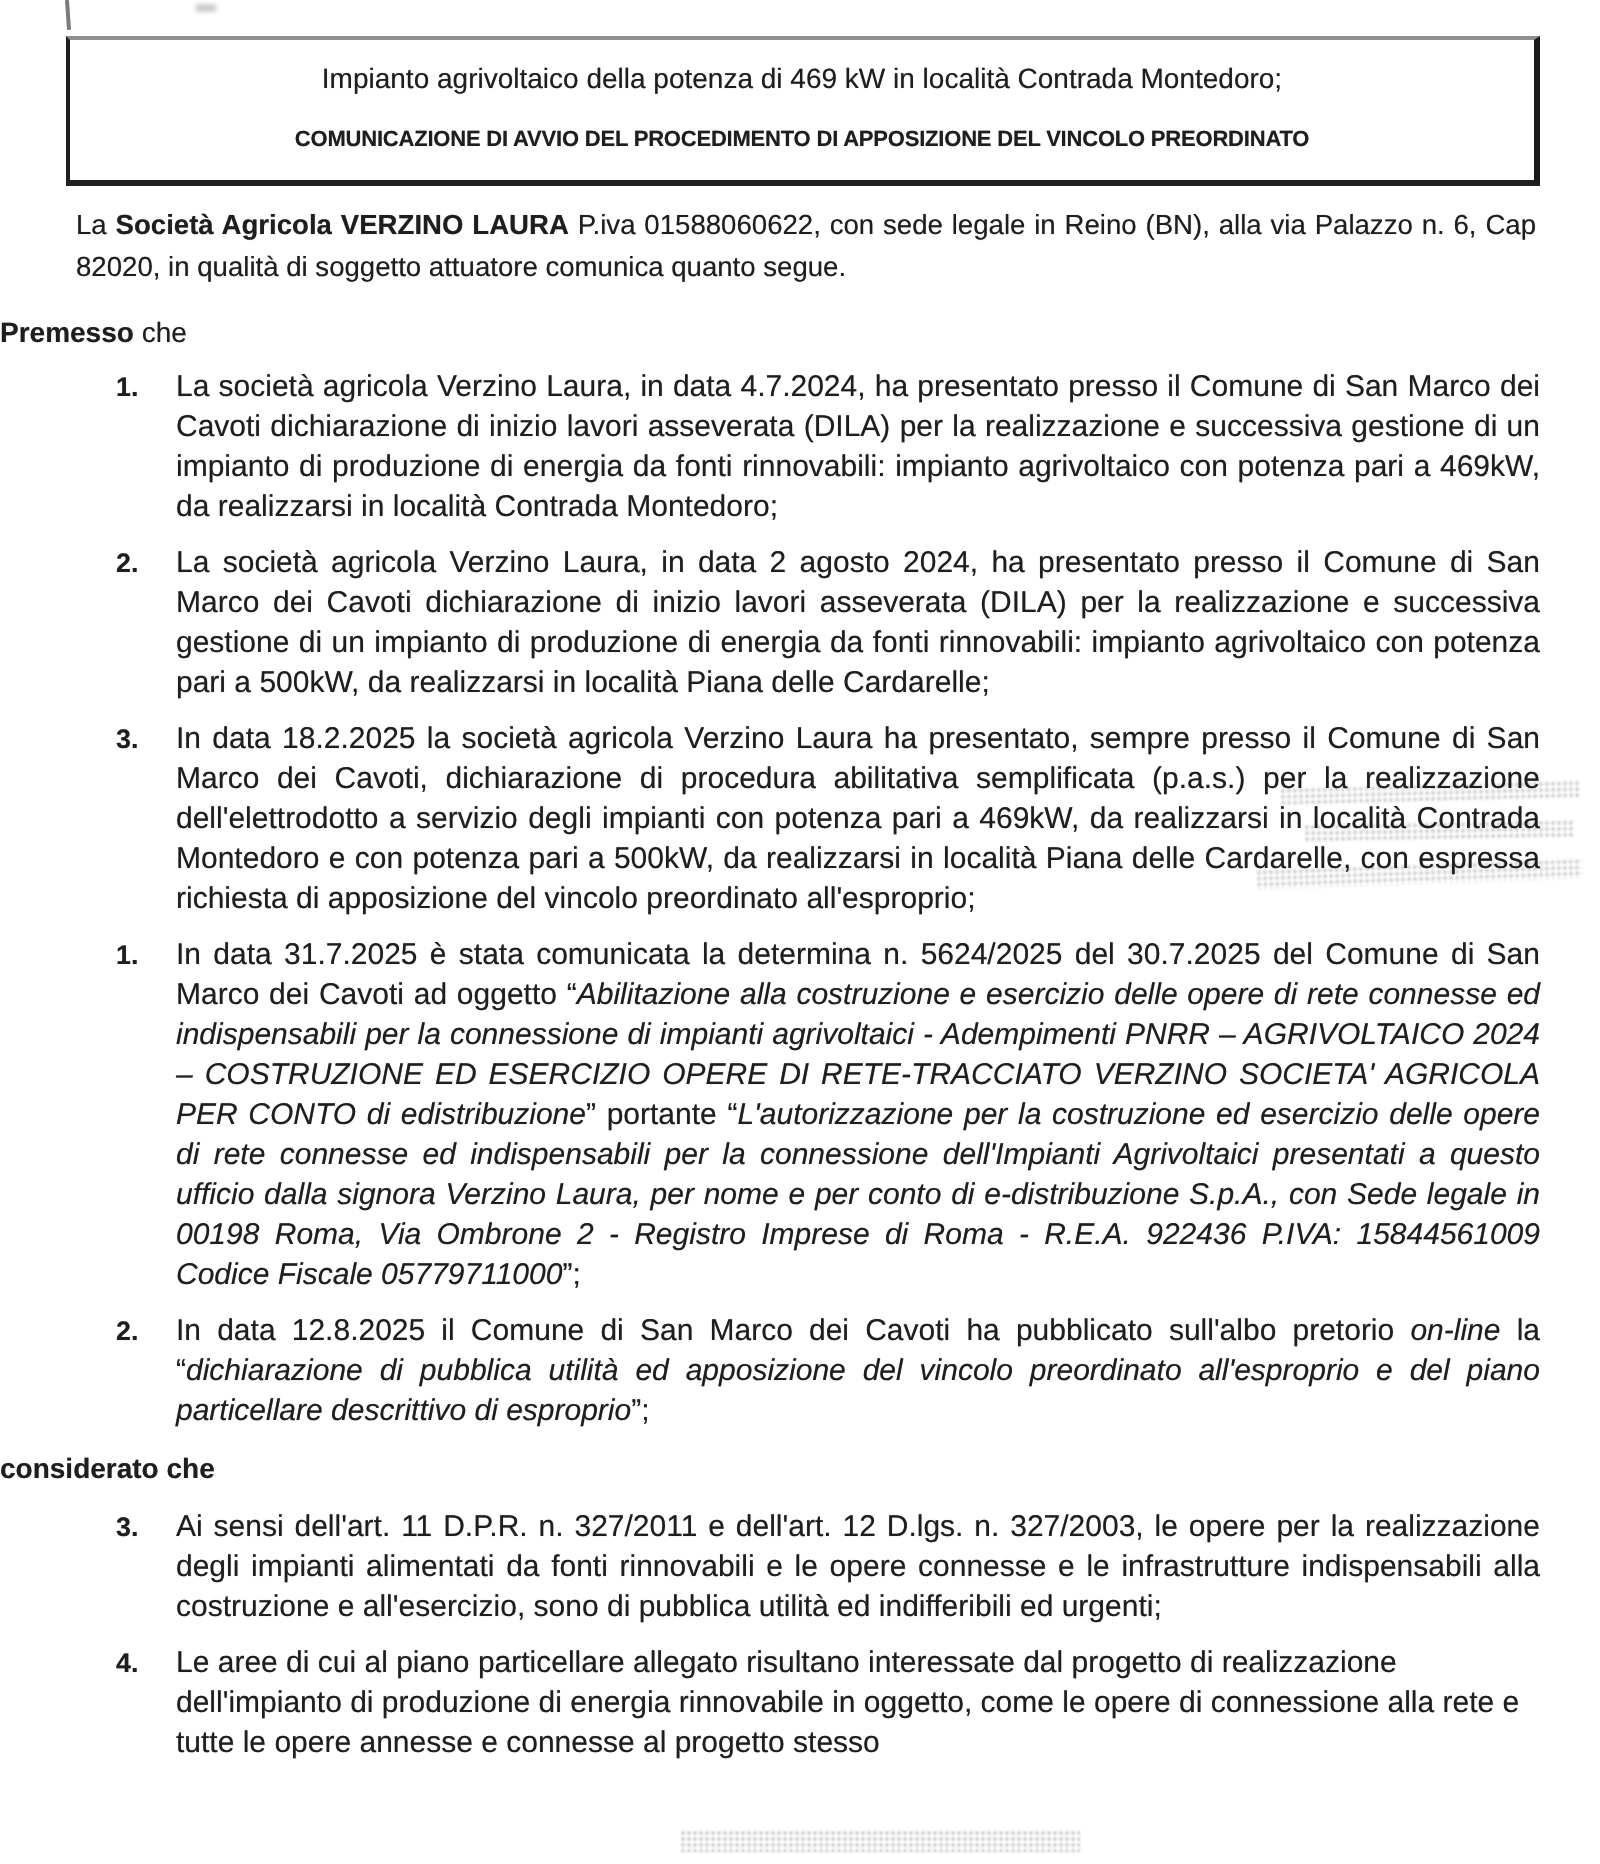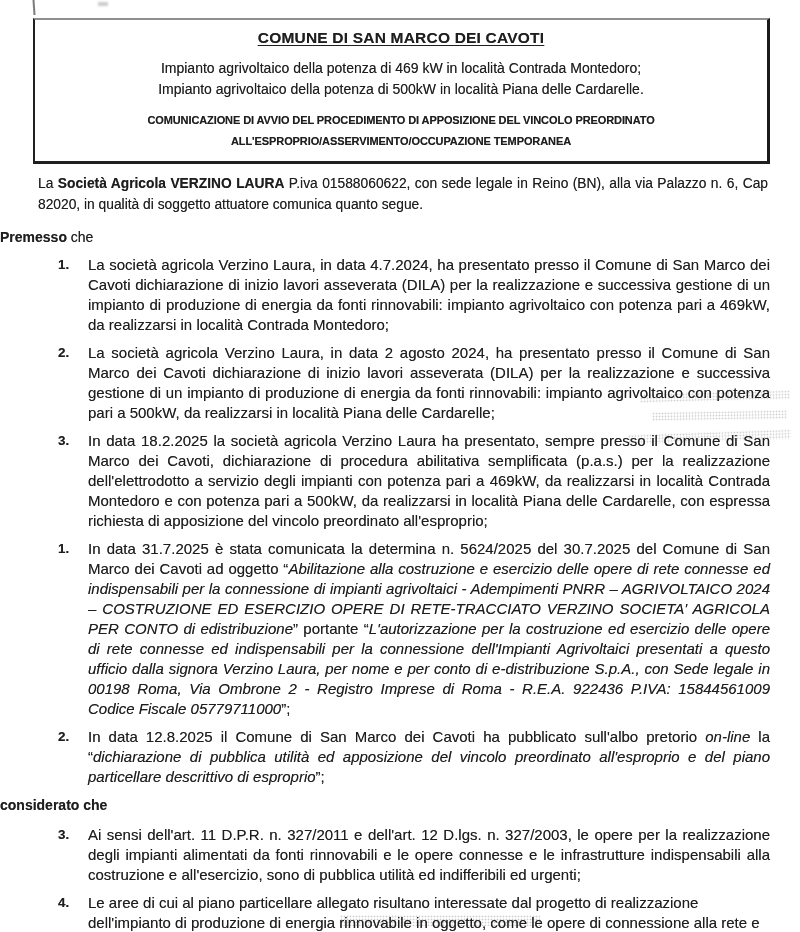--- a/index.html
+++ b/index.html
@@ -121,26 +121,23 @@
   <div class="artifact corner-tick"></div>
   <div class="artifact corner-dot"></div>
   <div class="artifact speckle bleed-1"></div>
   <div class="artifact speckle bleed-2"></div>
   <div class="artifact speckle bleed-3"></div>
   <div class="artifact speckle bleed-4"></div>
 
   <div class="content">
 
     <div class="header-box">
-      <div class="doc-title">COMUNE DI SAN MARCO DEI CAVOTI</div>
       <div class="subtitle">Impianto agrivoltaico della potenza di 469 kW in località Contrada Montedoro;</div>
-      <div class="subtitle">Impianto agrivoltaico della potenza di 500kW in località Piana delle Cardarelle.</div>
       <div class="notice">
         <span class="nline">COMUNICAZIONE DI AVVIO DEL PROCEDIMENTO DI APPOSIZIONE DEL VINCOLO PREORDINATO</span>
-        <span class="nline">ALL'ESPROPRIO/ASSERVIMENTO/OCCUPAZIONE TEMPORANEA</span>
       </div>
     </div>
 
     <p class="intro"><span>La </span><b>Società Agricola VERZINO LAURA</b><span> P.iva 01588060622, con sede legale in Reino (BN), alla via Palazzo n. 6, Cap 82020, in qualità di soggetto attuatore comunica quanto segue.</span></p>
 
     <div class="section-head"><span class="bold">Premesso</span><span> che</span></div>
 
     <div class="list">
 
       <div class="li">

